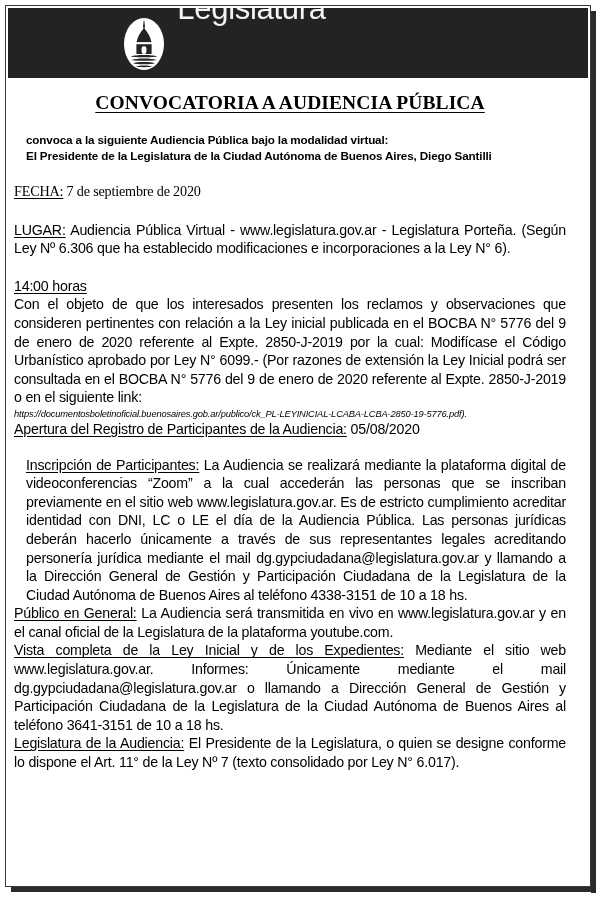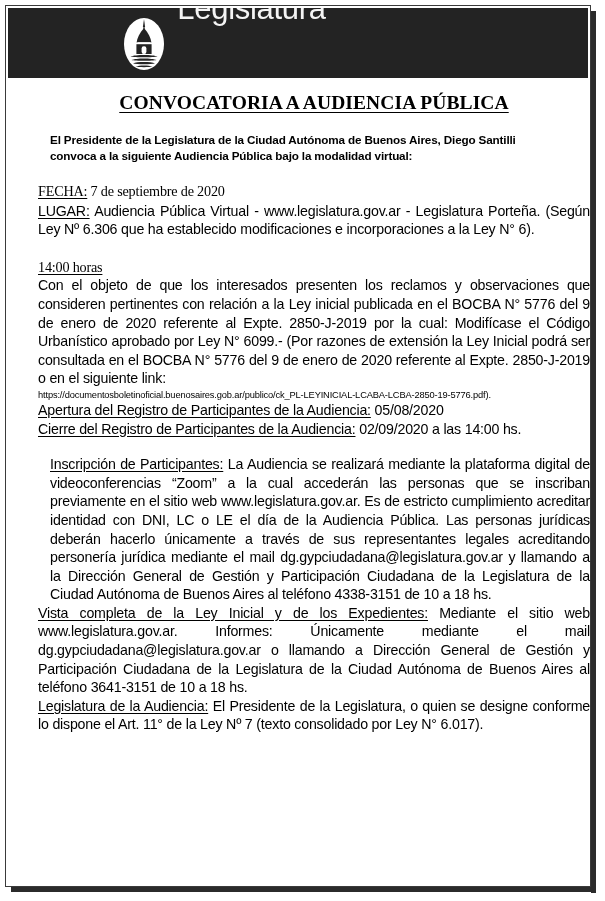--- a/index.html
+++ b/index.html
@@ -101,21 +101,21 @@
     letter-spacing: 1.55px;
     color: #c9c9c9;
     font-weight: 400;
     margin-top: 18px;
     text-decoration: underline;
   }
 
   
   .content {
     position: absolute;
-    left: 24px;
+    left: 0;
     top: 78px;
     width: 580px;
     height: 600px;
     box-sizing: border-box;
     padding: 0 14px 14px 14px;
   }
 
   .doc-title {
     font-family: "Liberation Serif", serif;
     font-weight: bold;
@@ -138,34 +138,35 @@
     letter-spacing: -0.15px;
   }
 
   .blk {
     font-size: 14.2px;
     line-height: 18.6px;
     letter-spacing: -0.2px;
   }
 
   .gap-a { margin-top: 19px; font-family: Liberation Serif, serif; }
-  .gap-b { margin-top: 1px; }
-  .gap-c { margin-top: 19px; font-family: Liberation Serif, serif; }
+  .gap-b { margin-top: 20px; }
+  .gap-c { margin-top: 19px; }
   .gap-d { margin-top: 17px; margin-left: 12px; }
 
   .just { text-align: justify; text-align-last: left; }
   .just-all { text-align: justify; }
 
   u.lbl { text-decoration: underline; text-underline-offset: 2px; }
 
   .url-small {
     font-size: 9.3px;
     line-height: 12px;
     letter-spacing: -0.15px;
     margin-top: 1px;
+    font-style: italic;
   }
 </style>
 </head>
 <body>
 
 <div class="page">
 
   <div class="shadow-right"></div>
   <div class="shadow-bottom"></div>
 
@@ -193,22 +194,22 @@
         <div class="logo-sub">CIUDAD AUTÓNOMA DE BUENOS AIRES</div>
       </div>
     </div>
   </div>
 
   <div class="content">
 
     <div class="doc-title">CONVOCATORIA A AUDIENCIA PÚBLICA</div>
 
     <div class="intro">
+      <div>convoca a la siguiente Audiencia Pública bajo la modalidad virtual:</div>
       <div>El Presidente de la Legislatura de la Ciudad Autónoma de Buenos Aires, Diego Santilli</div>
-      <div>convoca a la siguiente Audiencia Pública bajo la modalidad virtual:</div>
     </div>
 
     <div class="blk gap-a">
       <u class="lbl">FECHA:</u><span> 7 de septiembre de 2020</span>
     </div>
 
     <div class="blk gap-b just">
       <u class="lbl">LUGAR:</u><span> Audiencia Pública Virtual - www.legislatura.gov.ar - Legislatura Porteña. (Según Ley Nº 6.306 que ha establecido modificaciones e incorporaciones a la Ley N° 6).</span>
     </div>
 
@@ -217,28 +218,28 @@
     </div>
 
     <div class="blk just">Con el objeto de que los interesados presenten los reclamos y observaciones que consideren pertinentes con relación a la Ley inicial publicada en el BOCBA N° 5776 del 9 de enero de 2020 referente al Expte. 2850-J-2019 por la cual: Modifícase el Código Urbanístico aprobado por Ley N° 6099.- (Por razones de extensión la Ley Inicial  podrá ser consultada en el BOCBA N° 5776 del 9 de enero de 2020 referente al Expte. 2850-J-2019 o en el siguiente link:</div>
 
     <div class="url-small">https://documentosboletinoficial.buenosaires.gob.ar/publico/ck_PL-LEYINICIAL-LCABA-LCBA-2850-19-5776.pdf).</div>
 
     <div class="blk">
       <u class="lbl">Apertura del Registro de Participantes de la Audiencia:</u><span> 05/08/2020</span>
     </div>
 
-    <div class="blk">
-      <u class="lbl">Cierre del Registro de Participantes de la Audiencia:</u><span> 02/09/2020 a las 14:00 hs.</span>
-    </div>
 
     <div class="blk gap-d just-all">
       <u class="lbl">Inscripción de Participantes:</u><span> La Audiencia se realizará mediante la plataforma digital de videoconferencias “Zoom” a la cual accederán las personas que se inscriban previamente en el sitio web www.legislatura.gov.ar. Es de estricto cumplimiento acreditar identidad con DNI, LC o LE el día de la Audiencia Pública.  Las personas jurídicas deberán hacerlo únicamente a través de sus representantes legales acreditando personería jurídica mediante el mail dg.gypciudadana@legislatura.gov.ar y llamando a la Dirección General de Gestión y Participación Ciudadana de la Legislatura de la Ciudad Autónoma de Buenos Aires al teléfono 4338-3151 de 10 a 18 hs.</span>
     </div>
 
+    <div class="blk just">
+      <u class="lbl">Público en General:</u><span> La Audiencia será transmitida en vivo en www.legislatura.gov.ar y en el canal oficial de la Legislatura de la plataforma youtube.com.</span>
+    </div>
 
     <div class="blk just-all">
       <u class="lbl">Vista completa de la Ley Inicial y de los Expedientes:</u><span> Mediante el sitio web www.legislatura.gov.ar.    Informes:    Únicamente    mediante    el    mail dg.gypciudadana@legislatura.gov.ar  o llamando a Dirección General de Gestión y Participación Ciudadana de la Legislatura de la Ciudad Autónoma de Buenos Aires al teléfono 3641-3151 de 10 a 18 hs.</span>
     </div>
 
     <div class="blk just-all">
       <u class="lbl">Legislatura de la Audiencia:</u><span> El Presidente de la Legislatura, o quien se designe conforme lo dispone el Art. 11° de la Ley Nº 7 (texto consolidado por Ley N° 6.017).</span>
     </div>
 
   </div>

